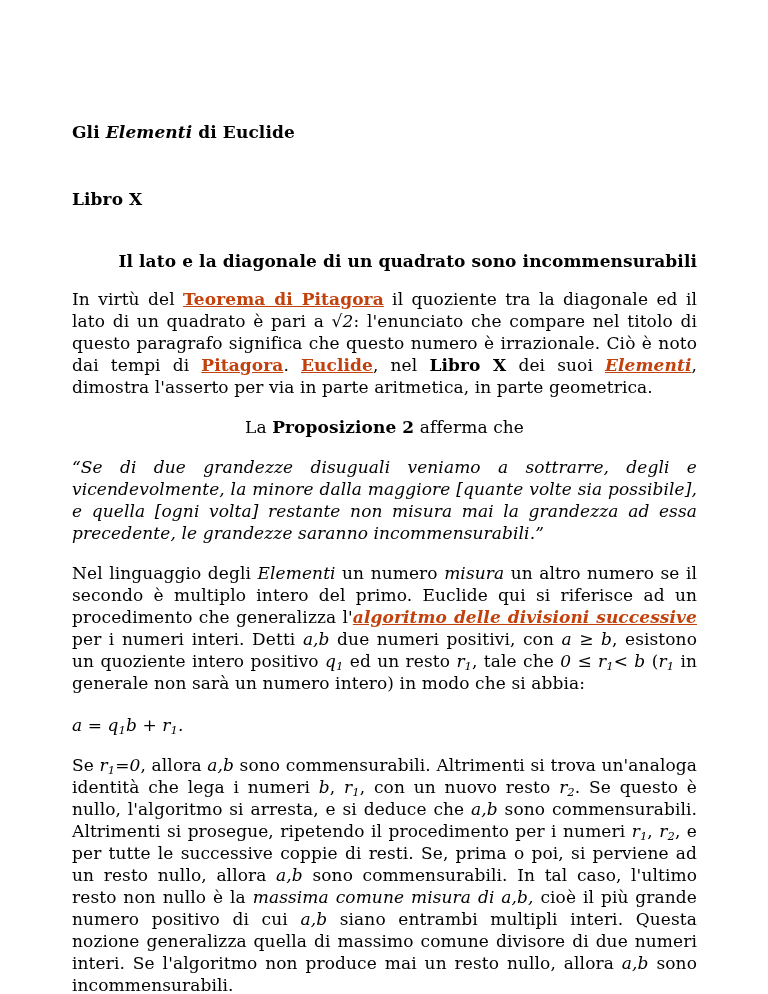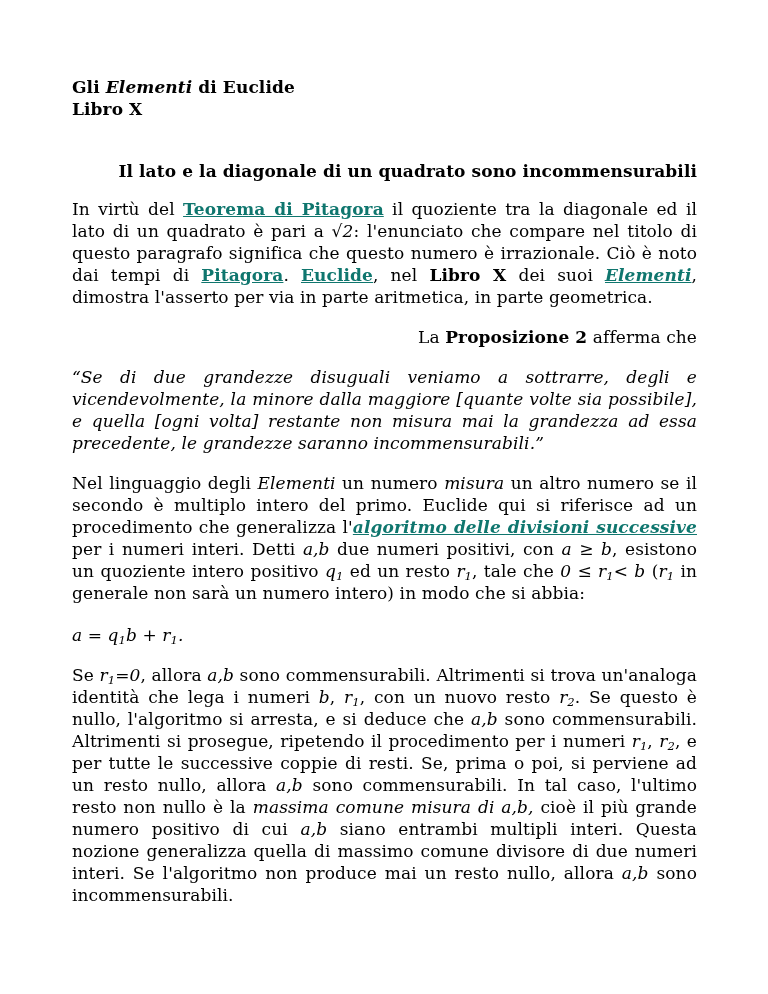--- a/index.html
+++ b/index.html
@@ -17,42 +17,42 @@
   .page {
     box-sizing: border-box;
     width: 768px;
     height: 994px;
     padding: 76px 71px 0 72px;
     font-size: 17px;
     line-height: 22px;
     letter-spacing: 0.1px;
   }
   .title-block { margin: 0; }
-  .title-line { font-weight: bold; }
+  .title-line { font-weight: bold; margin-top: 45px; }
   .heading {
     margin-top: 40px;
     font-weight: bold;
     text-align: right;
   }
   .para {
     margin: 0;
     margin-top: 18px;
     text-align: justify;
   }
   .para.first { margin-top: 16px; }
-  .para.single { text-align: right; }
+  .para.single { text-align: center; }
   .equation {
     margin: 0;
     margin-top: 20px;
     text-align: left;
   }
   .b { font-weight: bold; }
   .i { font-style: italic; }
   .link {
-    color: #0f766e;
+    color: #c2410c;
     font-weight: bold;
     text-decoration: underline;
     cursor: pointer;
   }
   sub {
     font-size: 68%;
     line-height: 0;
     vertical-align: baseline;
     position: relative;
     top: 0.22em;

